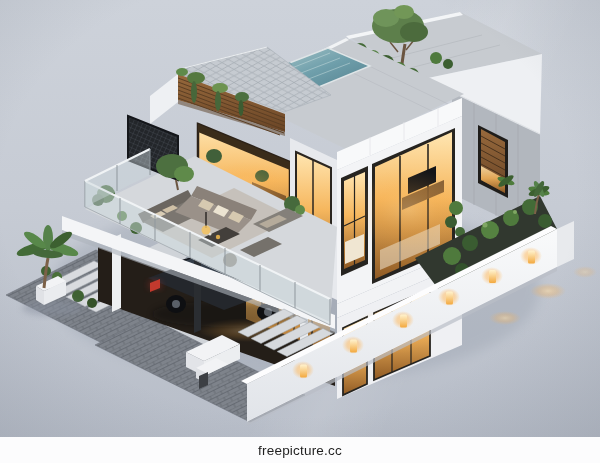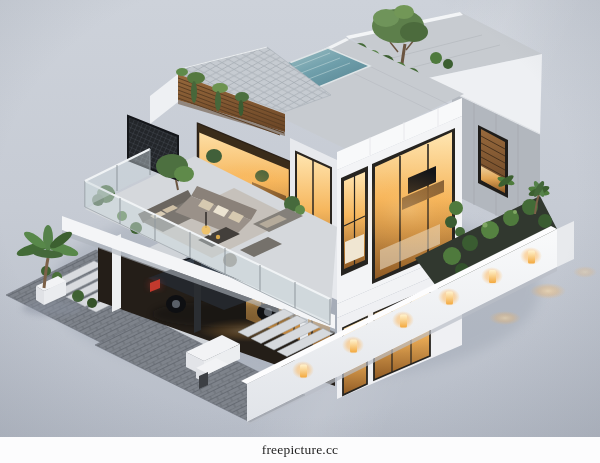--- a/index.html
+++ b/index.html
@@ -1,18 +1,18 @@
 <!DOCTYPE html>
 <html style="--c-background_top: #cdd2da; --c-background_bottom: #b6bcc7; --c-wall_white: #f3f4f6; --c-wall_white_shaded: #e7e9ed; --c-wall_gray: #b2b7be; --c-roof_deck: #c7cbd0; --c-pool_water: #6f9fab; --c-wood_slats: #8a6136; --c-warm_light: #f5b75c; --c-foliage: #4f7a3d; --c-foliage_dark: #3a5c31; --c-glass_railing: #ccd7dc; --c-car_body: #24272c; --c-car_taillight: #c23a2e; --c-paver: #7e838b; --c-step_tread: #d6d9dd; --c-garden_soil: #31382f; --c-footer_bg: #fcfcfd; --c-footer_text: #1f1f1f;"><head>
 <meta charset="utf-8">
 <style>
   html,body{margin:0;padding:0;background:#888;}
   #canvas{
     position:relative;width:600px;height:463px;overflow:hidden;
-    font-family:Liberation Serif, serif;
+    font-family:Liberation Sans, sans-serif;
     background:
       linear-gradient(115deg, rgba(255,255,255,0) 55%, rgba(255,255,255,.10) 63%, rgba(255,255,255,0) 72%),
       linear-gradient(180deg, var(--c-background_top,#cdd2da) 0%, #c6cbd4 45%, var(--c-background_bottom,#b6bcc7) 100%);
   }
   #scene{position:absolute;left:0;top:0;}
   #footer{
     position:absolute;left:0;bottom:0;width:600px;height:26px;
     background:var(--c-footer_bg,#fcfcfd);
     display:flex;align-items:center;justify-content:center;
   }

